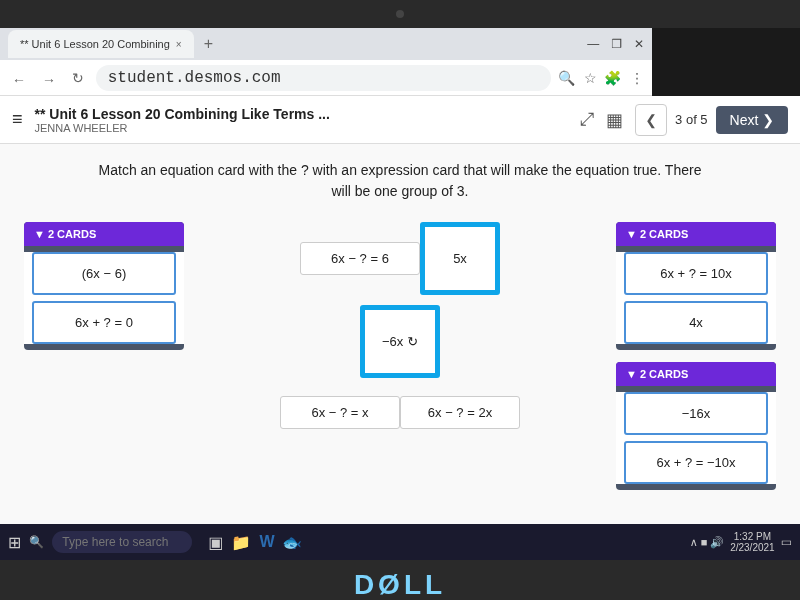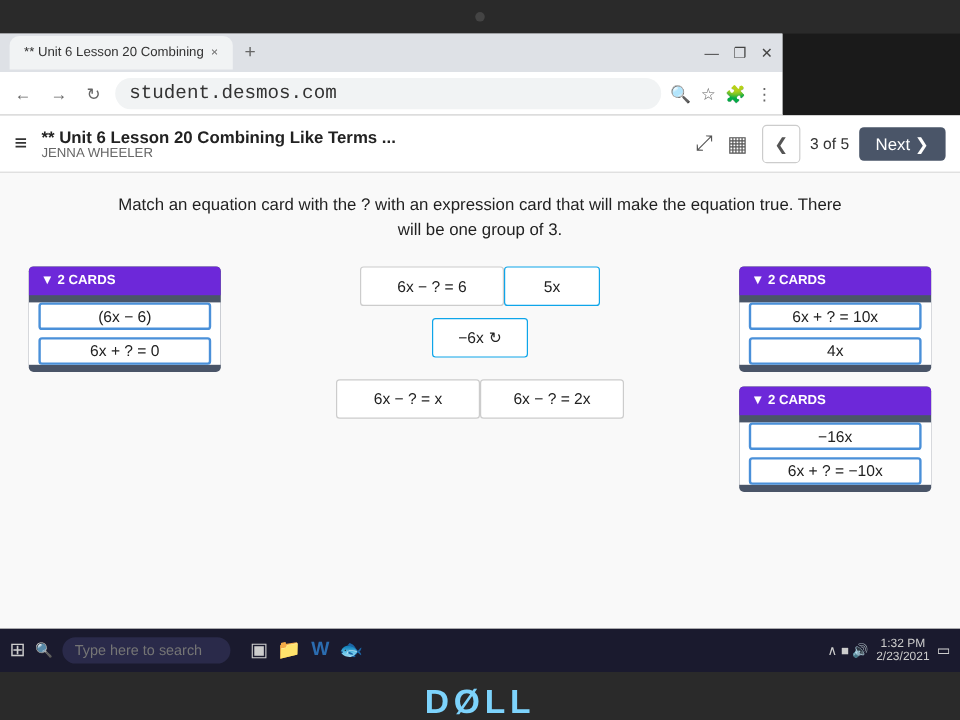--- a/index.html
+++ b/index.html
@@ -207,21 +207,21 @@
       align-items: center;
       gap: 4px;
     }
     .card-group-body {
       background: #fff;
       padding: 0;
     }
     .card-item {
       border: 1px solid #ccc;
       background: #fff;
-      padding: 2px 10px;
+      padding: 12px 10px;
       font-size: 13px;
       color: #222;
       text-align: center;
       margin: 6px 8px;
       border-radius: 3px;
     }
     .card-item.blue-border {
       border: 2px solid #4a90d9;
     }
 
@@ -245,23 +245,23 @@
       border: 1px solid #ccc;
       background: #fff;
       padding: 8px 16px;
       font-size: 13px;
       color: #222;
       text-align: center;
       border-radius: 3px;
       min-width: 120px;
     }
     .expression-card {
-      border: 1px solid #0ea5e9;
-      background: #fff;
-      padding: 8px 16px;
+      border: 5px solid #0ea5e9;
+      background: #fff;
+      padding: 24px 16px;
       font-size: 13px;
       color: #222;
       text-align: center;
       border-radius: 3px;
       min-width: 80px;
     }
     .expression-card.refresh {
       display: flex;
       align-items: center;
       gap: 4px;

